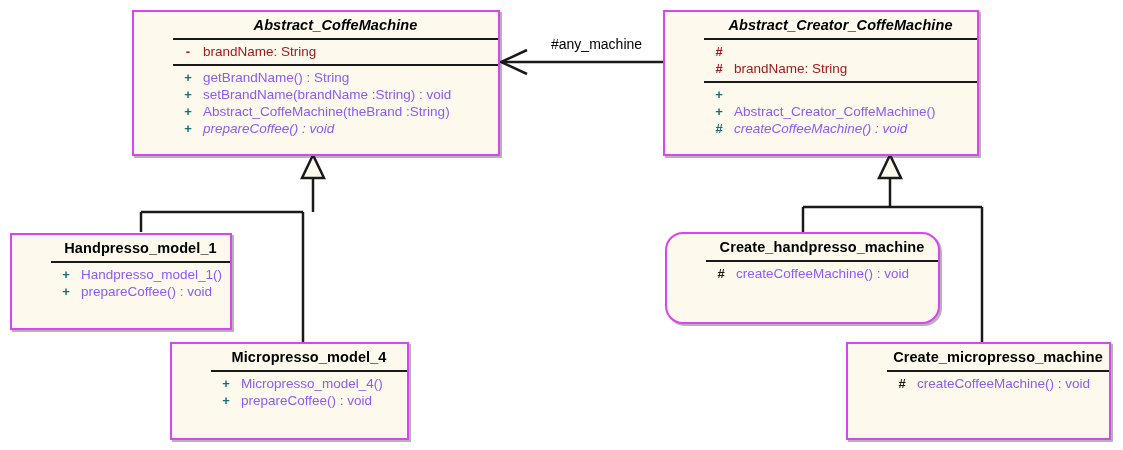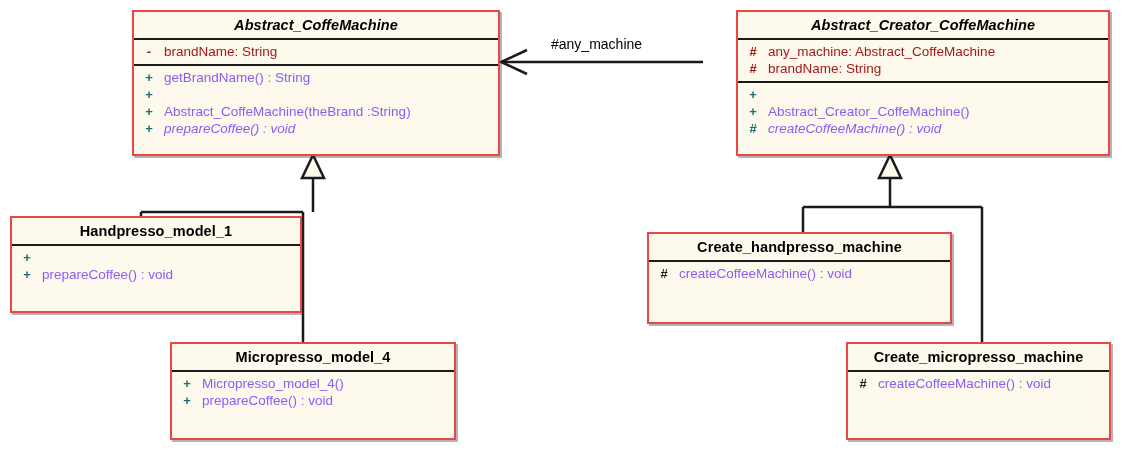--- a/index.html
+++ b/index.html
@@ -19,24 +19,25 @@
     position: absolute;
     left: 0;
     top: 0;
     width: 1123px;
     height: 450px;
     pointer-events: none;
   }
   .uml-class {
     position: absolute;
     background: #fdf9ed;
-    border: 2px solid #ef4444;
+    border: 2px solid #d946ef;
     box-sizing: border-box;
     box-shadow: 2px 2px 0 rgba(40,40,40,0.35);
     z-index: 5;
+    padding-left: 39px;
   }
   .class-title {
     text-align: center;
     font-size: 14.5px;
     font-weight: bold;
     color: #000000;
     padding: 5px 4px 5px 4px;
     letter-spacing: 0.1px;
     white-space: nowrap;
     overflow: hidden;
@@ -121,39 +122,39 @@
       </div>
     </div>
     <div class="divider"></div>
     <div class="compartment">
       <div class="member-row meth">
         <span class="vis">+</span>
         <span class="mname">getBrandName() : String</span>
       </div>
       <div class="member-row meth">
         <span class="vis">+</span>
+        <span class="mname">setBrandName(brandName :String) : void</span>
       </div>
       <div class="member-row meth">
         <span class="vis">+</span>
         <span class="mname">Abstract_CoffeMachine(theBrand :String)</span>
       </div>
       <div class="member-row meth italicmem">
         <span class="vis">+</span>
         <span class="mname">prepareCoffee() : void</span>
       </div>
     </div>
   </div>
 
-  <div class="uml-class" style="left:736px; top:10px; width:374px; height:146px;">
+  <div class="uml-class" style="left:663px; top:10px; width:316px; height:146px;">
     <div class="class-title abstract">Abstract_Creator_CoffeMachine</div>
     <div class="divider"></div>
     <div class="compartment">
       <div class="member-row attr">
         <span class="vis">#</span>
-        <span class="mname">any_machine:  Abstract_CoffeMachine</span>
       </div>
       <div class="member-row attr">
         <span class="vis">#</span>
         <span class="mname">brandName:  String</span>
       </div>
     </div>
     <div class="divider"></div>
     <div class="compartment">
       <div class="member-row meth">
         <span class="vis">+</span>
@@ -162,50 +163,51 @@
         <span class="vis">+</span>
         <span class="mname">Abstract_Creator_CoffeMachine()</span>
       </div>
       <div class="member-row meth italicmem">
         <span class="vis">#</span>
         <span class="mname">createCoffeeMachine() : void</span>
       </div>
     </div>
   </div>
 
-  <div class="uml-class" style="left:10px; top:216px; width:292px; height:97px;">
+  <div class="uml-class" style="left:10px; top:233px; width:222px; height:97px;">
     <div class="class-title">Handpresso_model_1</div>
     <div class="divider"></div>
     <div class="compartment">
       <div class="member-row meth">
         <span class="vis">+</span>
+        <span class="mname">Handpresso_model_1()</span>
       </div>
       <div class="member-row meth">
         <span class="vis">+</span>
         <span class="mname">prepareCoffee() : void</span>
       </div>
     </div>
   </div>
 
-  <div class="uml-class" style="left:170px; top:342px; width:286px; height:98px;">
+  <div class="uml-class" style="left:170px; top:342px; width:239px; height:98px;">
     <div class="class-title">Micropresso_model_4</div>
     <div class="divider"></div>
     <div class="compartment">
       <div class="member-row meth">
         <span class="vis">+</span>
         <span class="mname">Micropresso_model_4()</span>
       </div>
       <div class="member-row meth">
         <span class="vis">+</span>
         <span class="mname">prepareCoffee() : void</span>
       </div>
     </div>
   </div>
 
-  <div class="uml-class" style="left:647px; top:232px; width:305px; height:92px;">
+  <div class="uml-class" style="left:665px; top:232px; width:275px; height:92px;border-radius:18px;">
     <div class="class-title">Create_handpresso_machine</div>
     <div class="divider"></div>
     <div class="compartment">
       <div class="member-row meth visdark">
         <span class="vis">#</span>
         <span class="mname">createCoffeeMachine() : void</span>
       </div>
     </div>
   </div>
 

